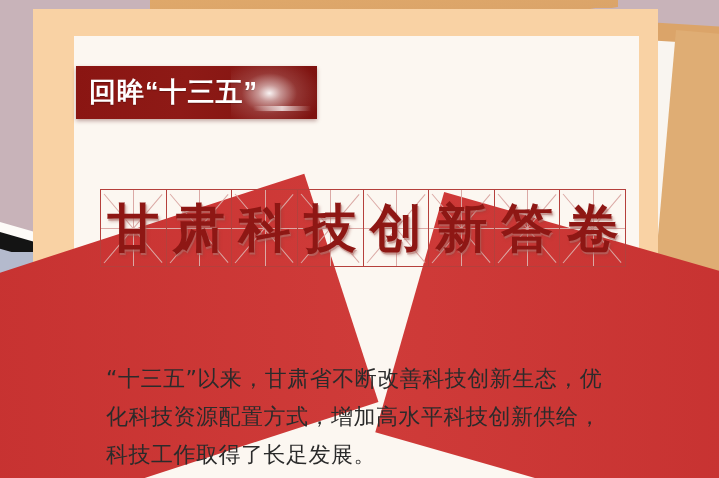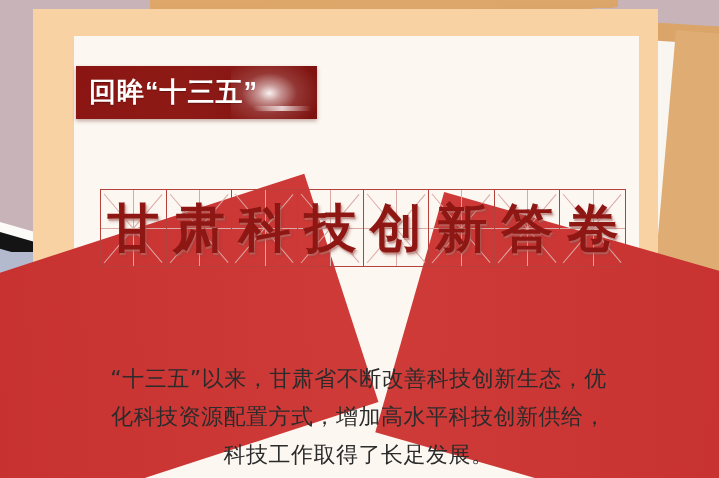--- a/index.html
+++ b/index.html
@@ -129,21 +129,21 @@
     font-weight:bold;font-size:52px;line-height:1;
     color:#8e1714;
     text-shadow:1px 2px 0 rgba(180,120,115,.55), 2px 3px 3px rgba(140,60,55,.35);
     z-index:2;
   }
 
   
   .body-text{
     position:absolute;left:106px;top:338px;width:505px;
     color:#2b2b2b;font-size:22px;line-height:38px;
-    text-align:center;letter-spacing:0.5px;
+    text-align:left;letter-spacing:0.5px;
     font-family:"DejaVu Sans","Liberation Sans",sans-serif;
   }
 </style>
 </head>
 <body>
 
 <div id="poster">
 
   <div class="bg-mauve"></div>
   <div class="bg-topwedge"></div>

